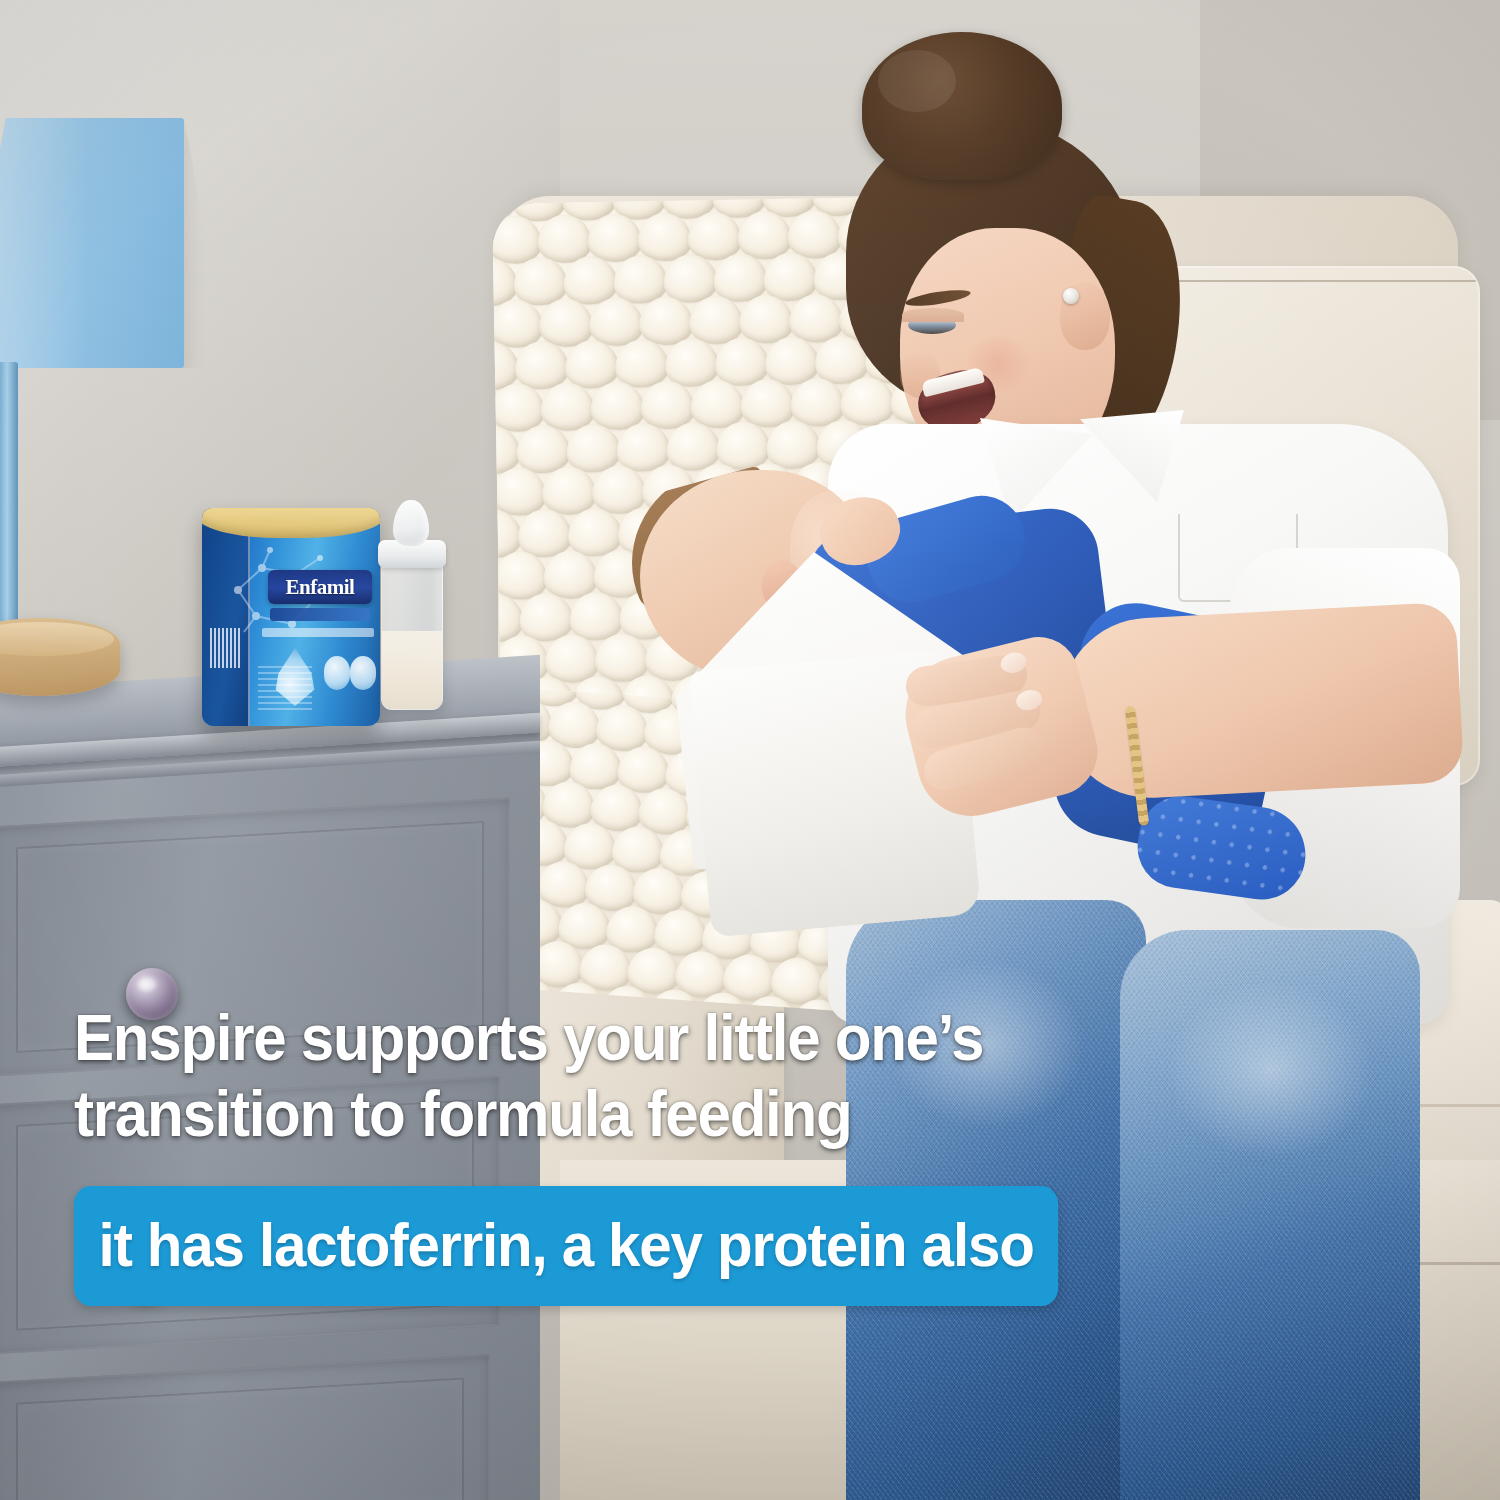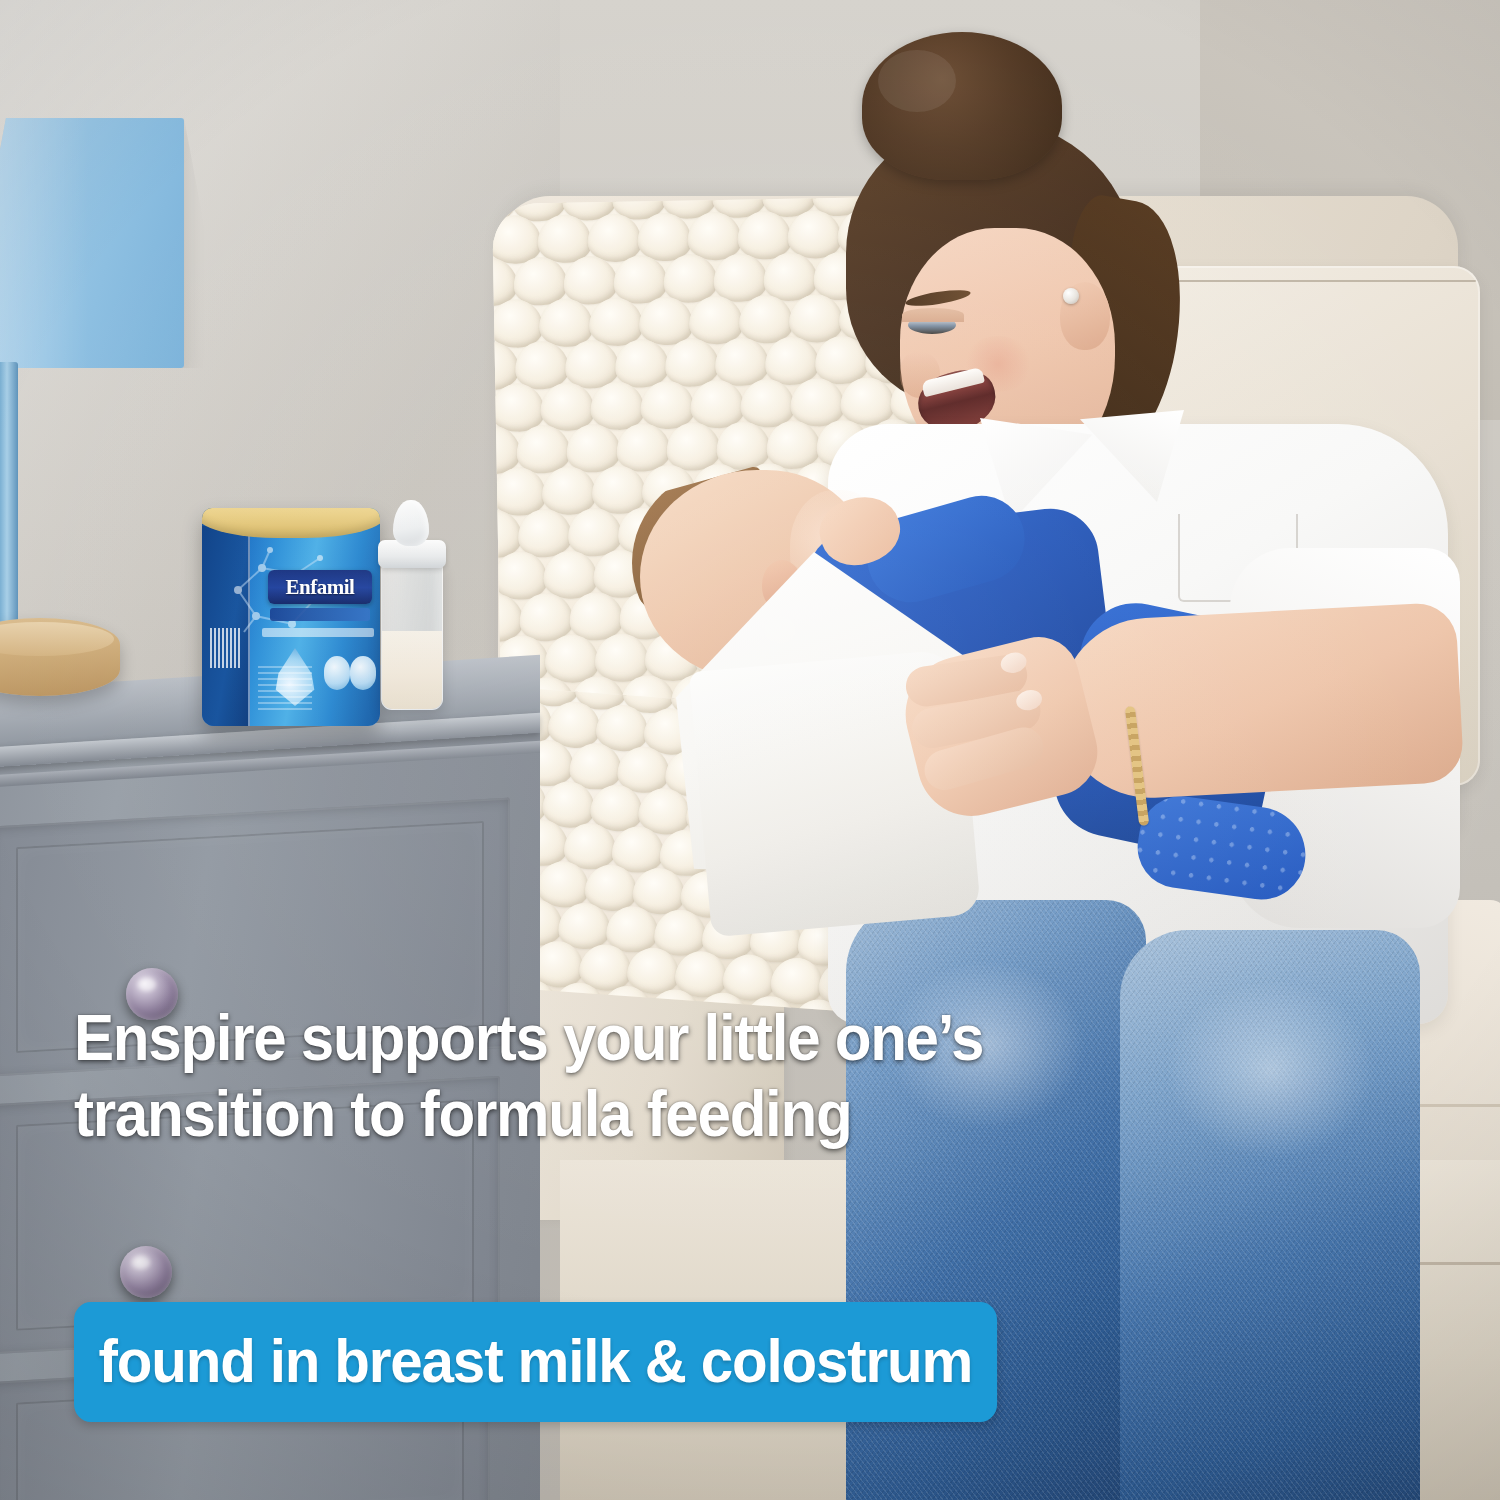--- a/index.html
+++ b/index.html
@@ -934,18 +934,18 @@
     <div class="m-nail" style="left:112px;top:50px;"></div>
   </div>
 
   <div class="grade"></div>
 
   <div class="overlay">
     <div class="headline">
       <div>Enspire supports your little one’s</div>
       <div>transition to formula feeding</div>
     </div>
-    <div class="band-wrap b2">
-      <span class="band">found in breast milk &amp; colostrum</span>
+    <div class="band-wrap b1">
+      <span class="band">it has lactoferrin, a key protein also</span>
     </div>
   </div>
 
 </div>
 
 </body></html>

